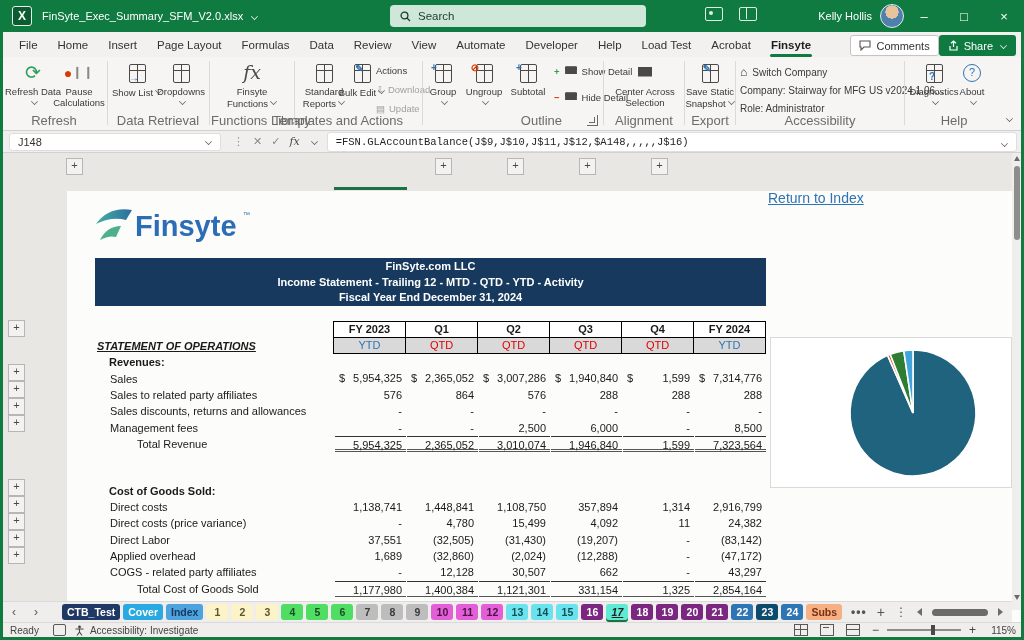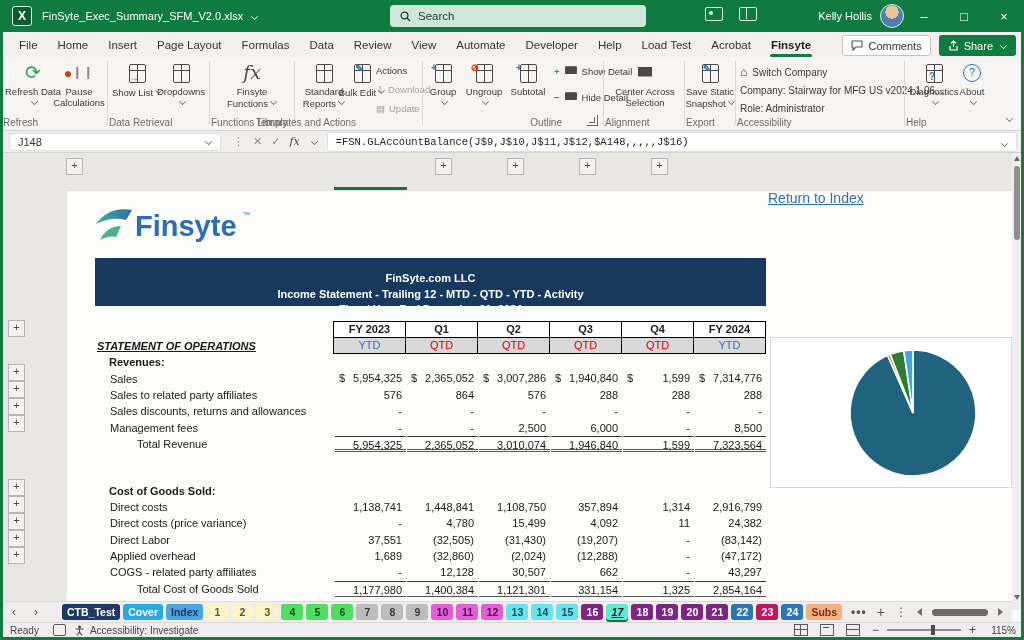--- a/index.html
+++ b/index.html
@@ -19,28 +19,28 @@
   .userarea{position:absolute;right:120px;top:0;height:32px;display:flex;align-items:center;gap:8px;font-size:11px;}
   .avatar{width:22px;height:22px;border-radius:50%;background:radial-gradient(circle at 50% 32%,#e8c49c 0 35%,#4f7fae 36% 100%);border:1px solid #dff0e5;}
   .winbtns{position:absolute;right:0;top:0;height:32px;display:flex;}
   .winbtn{width:40px;height:32px;display:flex;align-items:center;justify-content:center;font-size:13px;color:#fff;}
   
   .menubar{position:absolute;left:0;top:32px;width:1024px;height:25px;background:#f3f1f0;display:flex;align-items:center;}
   .mtabs{display:flex;align-items:center;margin-left:10px;gap:2px;}
   .mtab{padding:4px 9px;font-size:11.5px;color:#333;border-radius:3px;position:relative;white-space:nowrap;}
   .mtab.active{font-weight:bold;color:#1d1d1d;}
   .mtab.active:after{content:"";position:absolute;left:8px;right:8px;bottom:-2px;height:2.5px;background:#0f7b41;border-radius:2px;}
-  .menu-right{position:absolute;right:8px;top:3px;display:flex;gap:8px;align-items:center;}
+  .menu-right{position:absolute;right:8px;top:3px;display:flex;gap:0;align-items:center;}
   .btn-comments{display:flex;align-items:center;gap:5px;border:1px solid #c6c4c2;background:#fff;border-radius:3px;
     height:19px;padding:0 8px;font-size:11px;color:#333;}
   .btn-share{display:flex;align-items:center;gap:5px;background:#0f7b41;color:#fff;border-radius:3px;height:21px;padding:0 9px;font-size:11px;}
   
   .ribbon{position:absolute;left:3px;top:57px;width:1018px;height:74px;background:#f6f5f3;border-bottom:1px solid #d3d1cf;box-sizing:border-box;}
   .rgroup{position:absolute;top:0;height:73px;}
-  .rgname{position:absolute;bottom:2px;left:0;right:0;text-align:left;font-size:10px;color:#6d6b68;white-space:nowrap;}
+  .rgname{position:absolute;bottom:2px;left:0;right:0;text-align:center;font-size:13px;color:#6d6b68;white-space:nowrap;}
   .rdiv{position:absolute;top:4px;width:1px;height:64px;background:#dcdad8;}
   .bigbtn{position:absolute;top:4px;width:56px;text-align:center;font-size:9.5px;color:#3a3938;line-height:1.15;}
   .bigbtn .ic{height:24px;display:flex;align-items:center;justify-content:center;font-size:19px;color:#4a4947;margin-bottom:2px;}
   .chev{display:inline-block;width:6px;height:6px;border-right:1.2px solid #5a5856;border-bottom:1.2px solid #5a5856;transform:rotate(45deg) scale(.7);margin-left:2px;vertical-align:2px;}
   .minitable{display:inline-block;width:15px;height:17px;border:1.4px solid #4a4947;border-radius:2px;position:relative;background:
     linear-gradient(#4a4947 0 0) 0 5px/100% 1px no-repeat, linear-gradient(#4a4947 0 0) 7px 0/1px 100% no-repeat;}
   .accent{position:absolute;font-size:10px;font-weight:bold;line-height:1;}
   .smallbtn{position:absolute;font-size:9.5px;color:#3a3938;display:flex;align-items:center;gap:4px;white-space:nowrap;}
   .gray{color:#a3a19f !important;}
   .lines3{display:inline-block;width:14px;height:11px;border-top:1.6px solid #4a4947;box-shadow:0 4px 0 -0.4px #4a4947 inset, 0 9px 0 -0.4px #4a4947 inset;}
@@ -58,21 +58,21 @@
     font-family:"Liberation Mono",monospace;font-size:10.5px;color:#222;display:flex;align-items:center;padding-left:8px;position:relative;}
   
   .gutter-top{position:absolute;left:3px;top:153px;width:1009px;height:38px;background:#e9e7e4;}
   .gutter-left{position:absolute;left:3px;top:153px;width:64px;height:448px;background:#e9e7e4;}
   .sheet{position:absolute;left:67px;top:191px;width:945px;height:410px;background:#fcfcfa;}
   .obtn{position:absolute;width:15px;height:15px;background:#f4f2f0;border:1px solid #b8b6b4;color:#4a4947;
     font-size:11px;line-height:13px;text-align:center;}
   .greenline{position:absolute;left:334px;top:187px;width:73px;height:2.5px;background:#1e7145;}
   .retlink{position:absolute;left:768px;top:190px;font-size:14px;color:#2e74b5;text-decoration:underline;}
   .navyband{position:absolute;left:95px;top:258px;width:671px;height:48px;background:#17395e;color:#fff;
-    text-align:center;font-size:11px;font-weight:bold;line-height:15.6px;padding-top:13px;box-sizing:border-box;}
+    text-align:center;font-size:11px;font-weight:bold;line-height:15.6px;padding-top:1px;box-sizing:border-box;}
   
   .ftable{position:absolute;left:97px;top:321px;width:672px;font-size:11px;color:#1a1a1a;}
   .hrow{display:flex;margin-left:237px;}
   .hcell{width:71px;height:15px;border:1px solid #000;margin-left:-1px;text-align:center;font-weight:bold;line-height:15px;background:#fff;}
   .pcell{width:71px;height:15px;border:1px solid #000;margin-left:-1px;border-top:none;text-align:center;font-weight:normal;line-height:15px;background:#d9d9d9;}
   .pcell.ytd{color:#2e74b5;} .pcell.qtd{color:#e00000;}
   .soo{position:absolute;left:0;top:19px;font-weight:bold;font-style:italic;text-decoration:underline;white-space:nowrap;}
   .trow{display:flex;height:16.4px;align-items:center;}
   .tlabel{width:237px;box-sizing:border-box;padding-left:13px;white-space:nowrap;}
   .tlabel.sect{padding-left:12px;font-weight:bold;}
@@ -581,21 +581,21 @@
         <div class="stab" style="background: rgb(105, 227, 238); color: rgb(17, 80, 88);">13</div>
         <div class="stab" style="background: rgb(105, 227, 238); color: rgb(17, 80, 88);">14</div>
         <div class="stab" style="background: rgb(105, 227, 238); color: rgb(17, 80, 88);">15</div>
         <div class="stab" style="background: rgb(123, 38, 129); color: rgb(255, 255, 255);">16</div>
         <div class="stab active" style="background: #5eead4; color: rgb(34, 34, 34); font-style: italic;">17</div>
         <div class="stab" style="background: rgb(123, 38, 129); color: rgb(255, 255, 255);">18</div>
         <div class="stab" style="background: rgb(123, 38, 129); color: rgb(255, 255, 255);">19</div>
         <div class="stab" style="background: rgb(123, 38, 129); color: rgb(255, 255, 255);">20</div>
         <div class="stab" style="background: rgb(123, 38, 129); color: rgb(255, 255, 255);">21</div>
         <div class="stab" style="background: rgb(46, 117, 182); color: rgb(255, 255, 255);">22</div>
-        <div class="stab" style="background: #be185d; color: rgb(255, 255, 255);">23</div>
+        <div class="stab" style="background: #0c4a6e; color: rgb(255, 255, 255);">23</div>
         <div class="stab" style="background: rgb(46, 117, 182); color: rgb(255, 255, 255);">24</div>
         <div class="stab" style="background: rgb(245, 177, 131); color: rgb(124, 45, 18);">Subs</div>
       </div>
     <div class="tab-extra">
       <span style="font-weight:bold;letter-spacing:1px">•••</span>
       <span style="font-size:14px">+</span>
       <span>⋮</span>
       <div class="harr l"></div>
       <div class="hpill"></div>
       <div class="harr r"></div>

